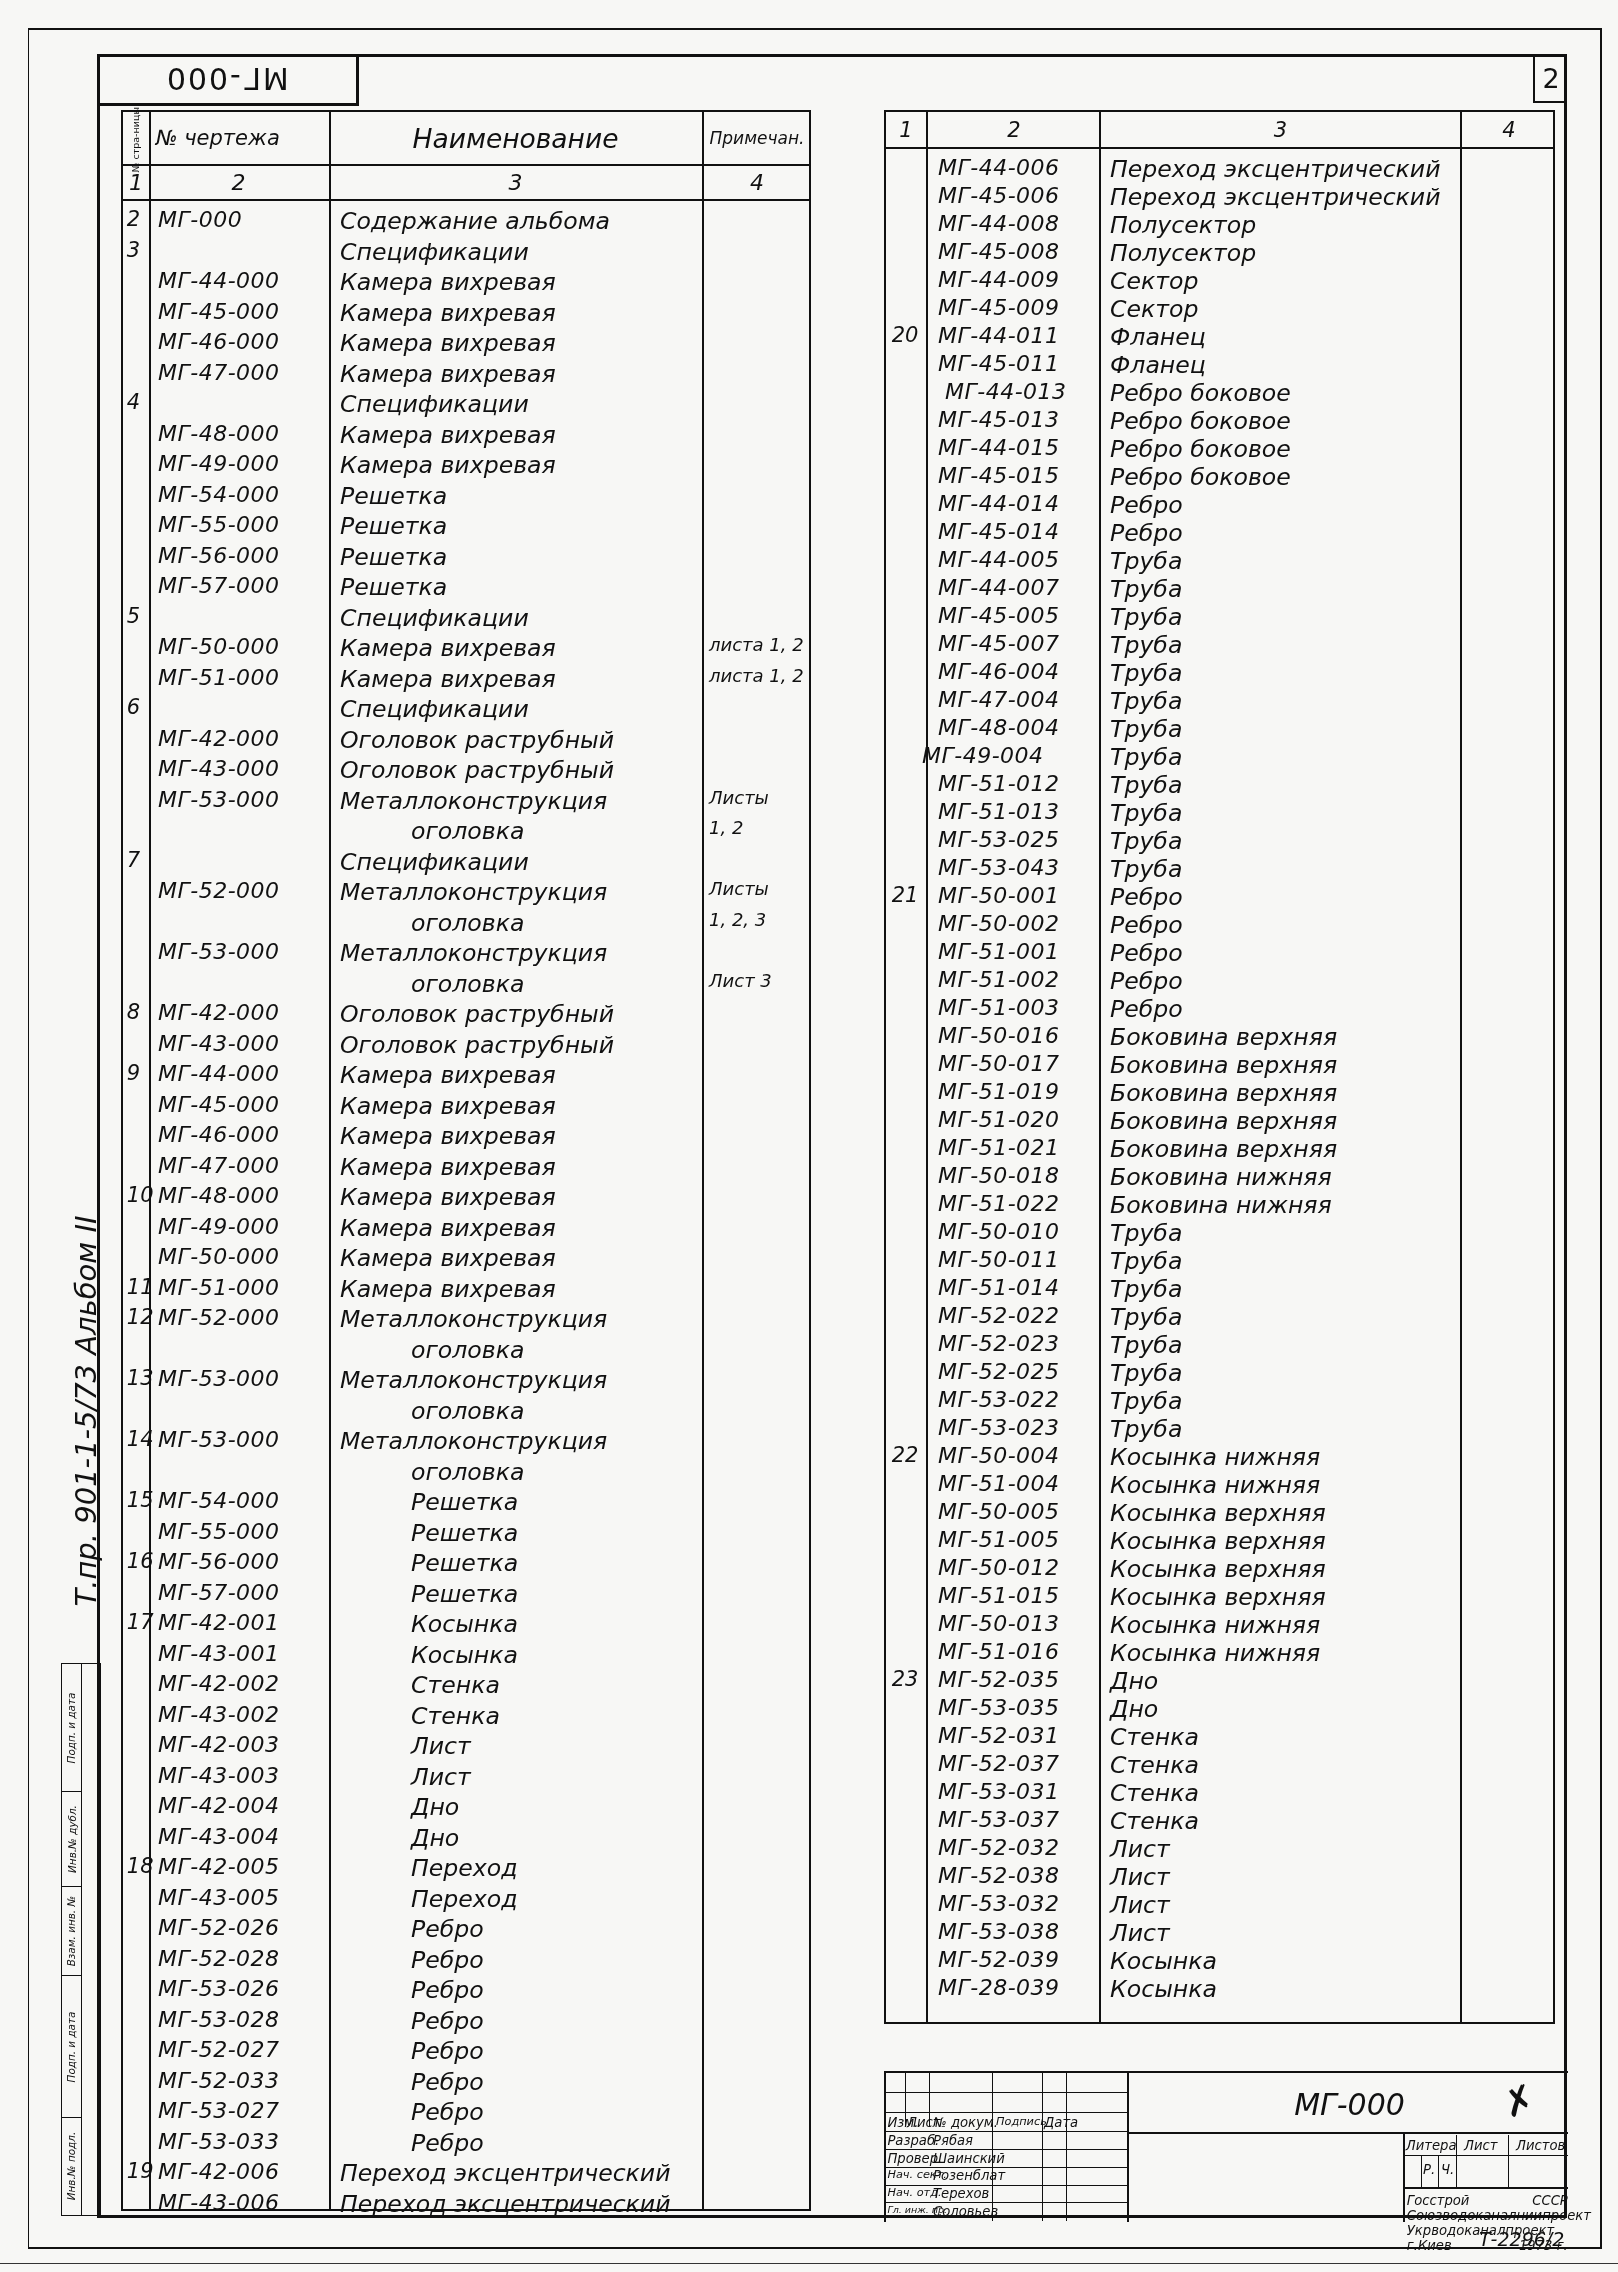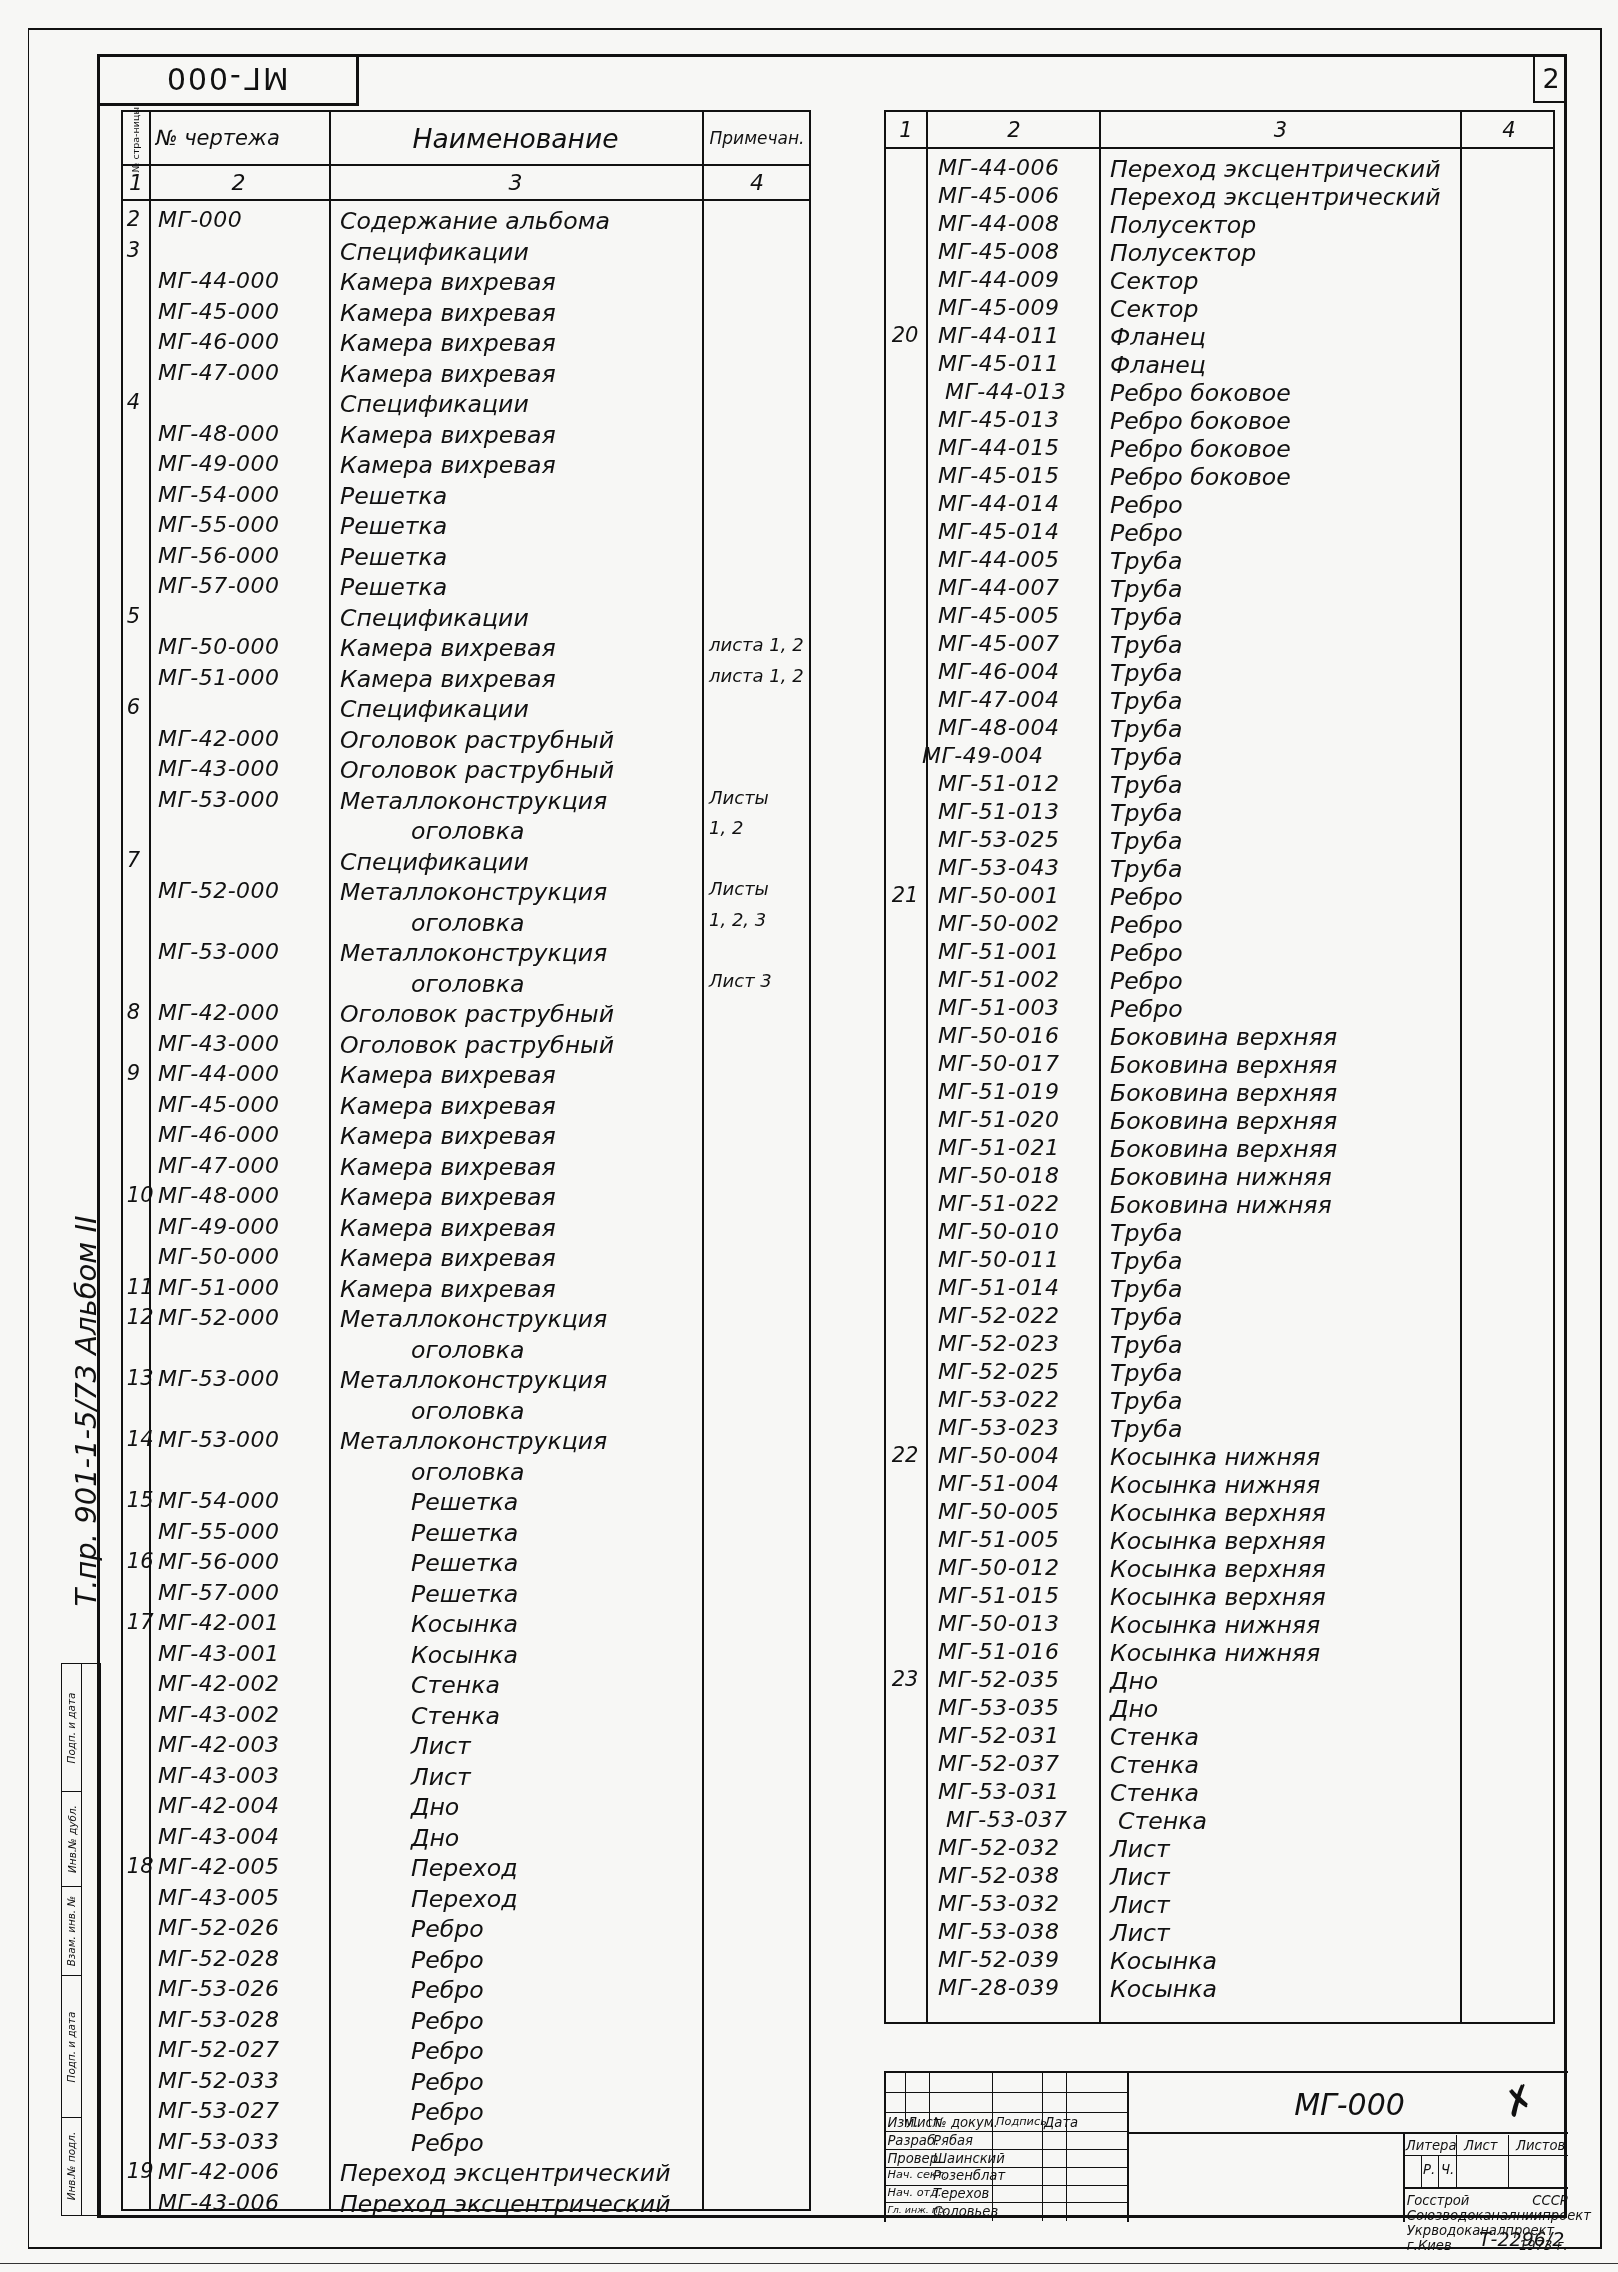--- a/index.html
+++ b/index.html
@@ -806,21 +806,21 @@
         <div class="row" style="height: 28px;">
           <span class="c1" style="left: 5.7px;"></span>
           <span class="c2" style="left: 52px;">МГ-52-037</span>
           <span class="c3" style="left: 224px;">Стенка</span>
         </div>
         <div class="row" style="height: 28px;">
           <span class="c1" style="left: 5.7px;"></span>
           <span class="c2" style="left: 52px;">МГ-53-031</span>
           <span class="c3" style="left: 224px;">Стенка</span>
         </div>
-        <div class="row" style="height: 28px; margin-left: 8px;">
+        <div class="row" style="height: 28px;">
           <span class="c1" style="left: 5.7px;"></span>
           <span class="c2" style="left: 52px;">МГ-53-037</span>
           <span class="c3" style="left: 224px;">Стенка</span>
         </div>
         <div class="row" style="height: 28px;">
           <span class="c1" style="left: 5.7px;"></span>
           <span class="c2" style="left: 52px;">МГ-52-032</span>
           <span class="c3" style="left: 224px;">Лист</span>
         </div>
         <div class="row" style="height: 28px;">

